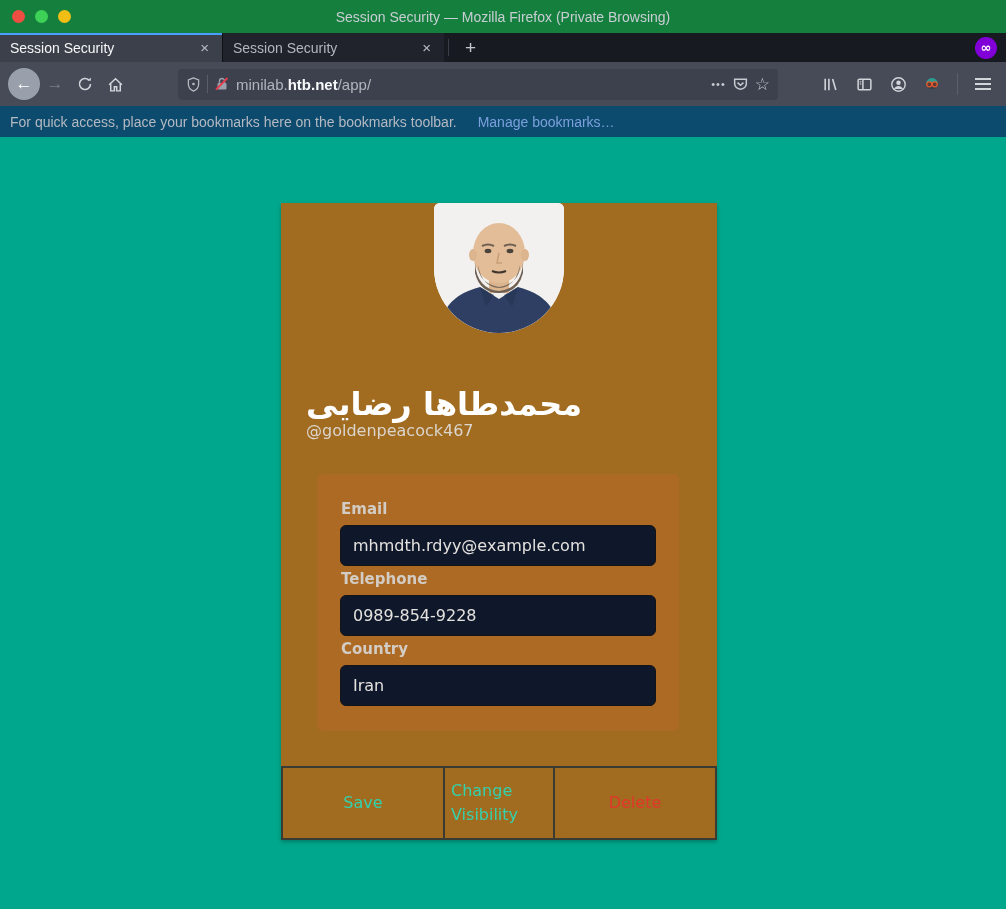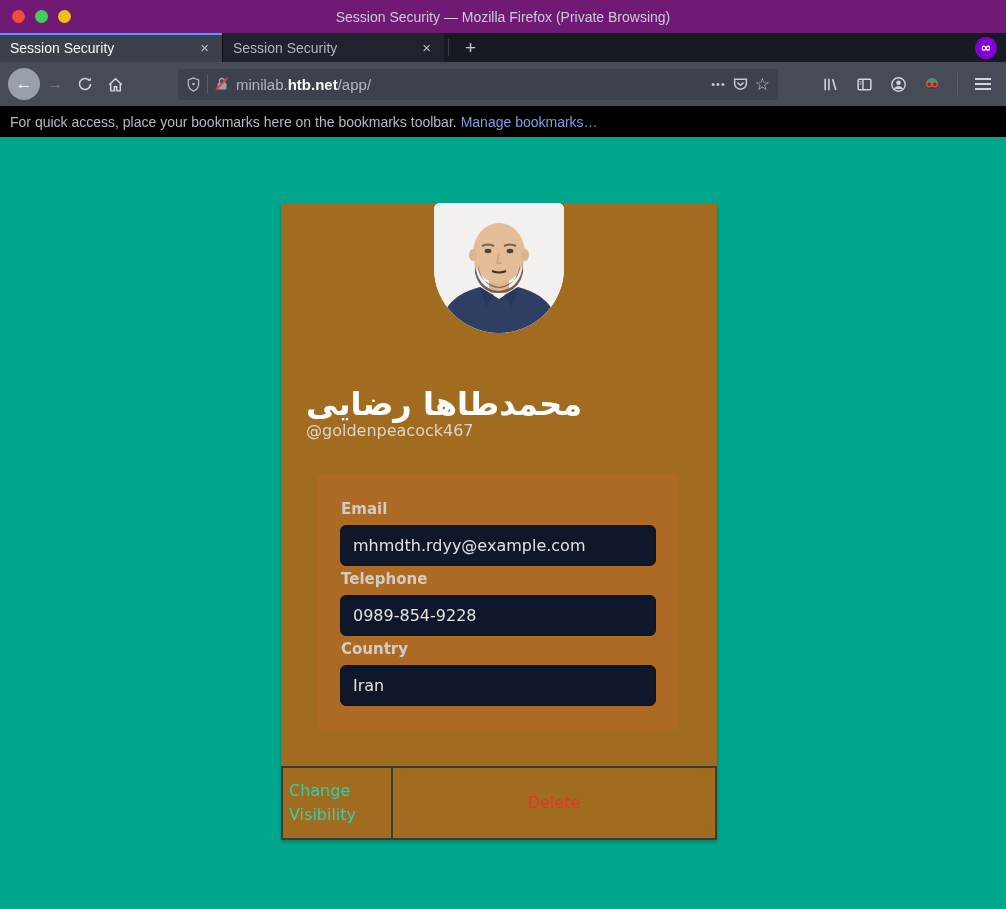--- a/index.html
+++ b/index.html
@@ -1,21 +1,21 @@
 <!DOCTYPE html>
 <html><head>
 <meta charset="utf-8">
 <style>
   * { box-sizing: border-box; margin: 0; padding: 0; }
   html, body { width: 1006px; height: 909px; overflow: hidden; }
   body { font-family: "Liberation Sans", sans-serif; background: #00a78c; }
 
   
   .titlebar {
-    height: 33px; background: #701a75; display: flex; align-items: center; position: relative;
+    height: 33px; background: #15803d; display: flex; align-items: center; position: relative;
   }
   .traffic { display: flex; gap: 10px; margin-left: 12px; }
   .tl { width: 13px; height: 13px; border-radius: 50%; }
   .tl.red { background: #ee4e42; }
   .tl.green { background: #3ed158; }
   .tl.yellow { background: #f2bd15; }
   .win-title {
     position: absolute; left: 0; right: 0; text-align: center;
     color: #c8cdd4; font-size: 14px;
   }
@@ -57,22 +57,22 @@
   .url-dim { color: #b2b5bd; }
   .url-strong { color: #f7f8f9; font-weight: bold; }
   .ellipsis { color: #c7cad0; font-size: 11px; letter-spacing: 1px; }
   .star { color: #c7cad0; font-size: 17px; }
   .toolbar-right { display: flex; align-items: center; margin-left: auto; gap: 4px; }
   .tb-divider { width: 1px; height: 22px; background: #5a5f6b; margin: 0 6px; }
   .hamburger { display: flex; flex-direction: column; gap: 3px; width: 30px; align-items: center; }
   .hamburger span { display: block; width: 16px; height: 2px; background: #d2d5da; }
 
   .bookmarksbar {
-    height: 31px; background: #000000; display: flex; align-items: center;
-    padding: 0 10px; font-size: 14px; gap: 4px;
+    height: 31px; background: #0c4a6e; display: flex; align-items: center;
+    padding: 0 10px; font-size: 14px; gap: 21px;
   }
   .bm-text { color: #b5b9c1; }
   .bm-link { color: #7ca0dd; }
 
   
   .content {
     position: relative; height: 772px; background: #00a78c;
     font-family: "DejaVu Sans", sans-serif;
   }
   .profile-card {
@@ -264,18 +264,19 @@
     <div class="form-panel">
       <div class="field-label">Email</div>
       <input class="field-input" type="text" value="mhmdth.rdyy@example.com" style="">
       <div class="field-label">Telephone</div>
       <input class="field-input" type="text" value="0989-854-9228" style="">
       <div class="field-label">Country</div>
       <input class="field-input" type="text" value="Iran" style="">
     </div>
 
     <div class="actions-row">
+      <button class="action-btn">Save</button>
       <button class="action-btn" style="max-width:110px;">Change Visibility</button>
       <button class="action-btn danger">Delete</button>
     </div>
 
   </div>
 </div>
 
 </body></html>

